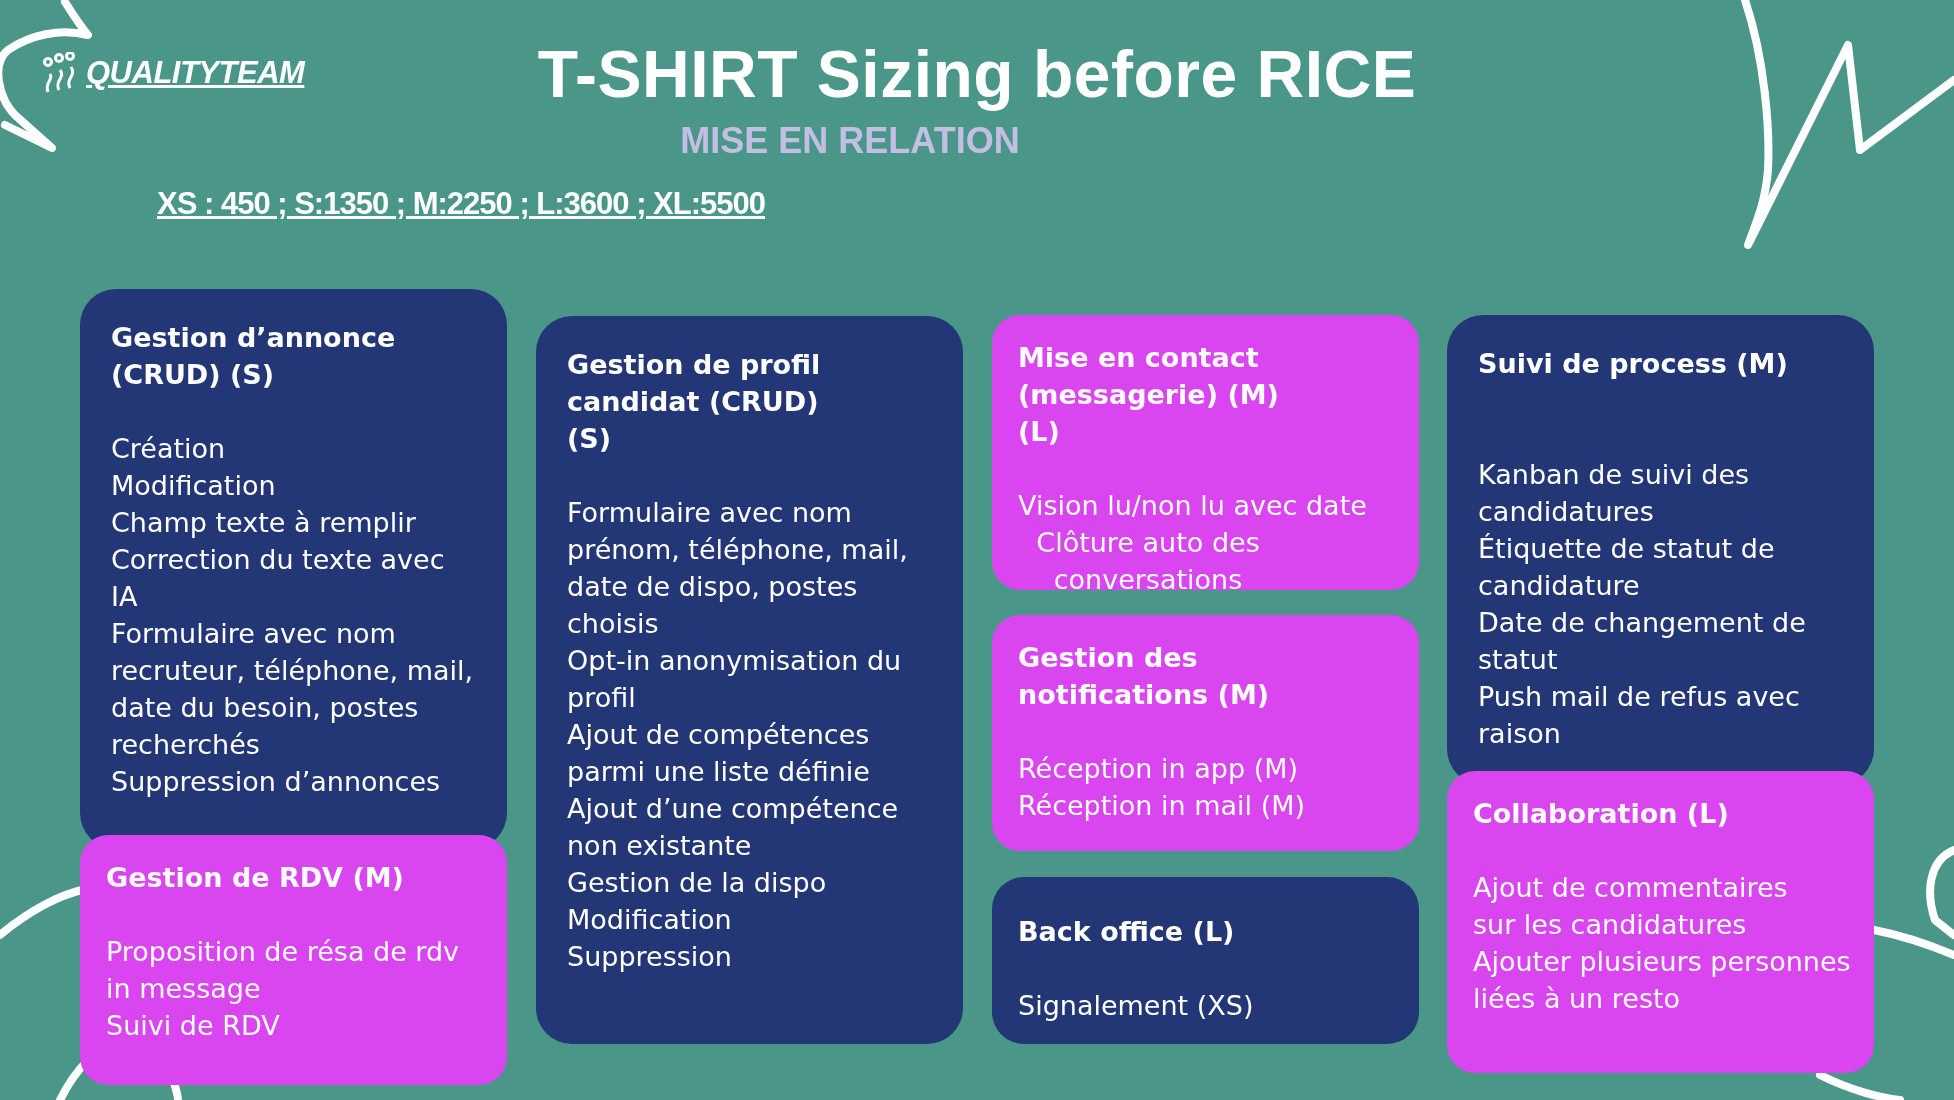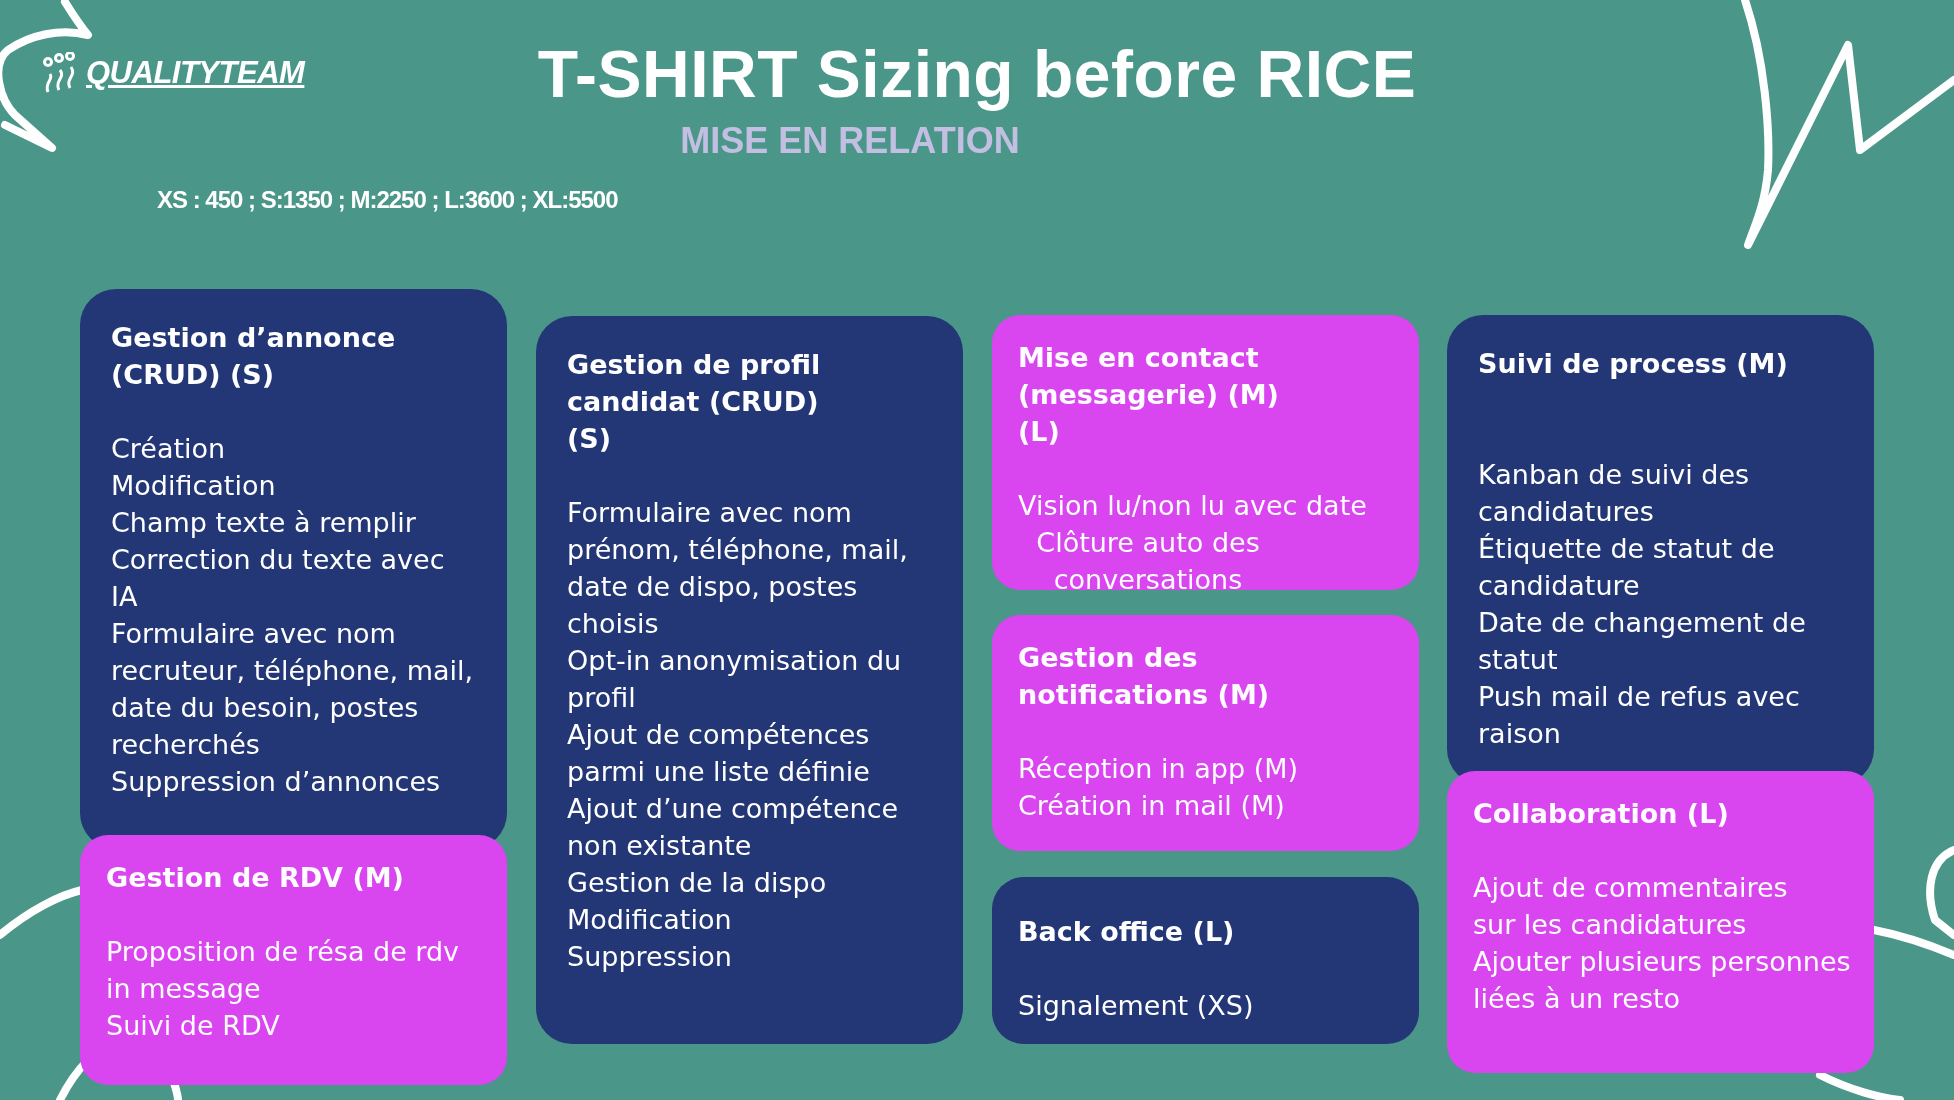--- a/index.html
+++ b/index.html
@@ -2,21 +2,21 @@
 <html><head>
 <meta charset="utf-8">
 <style>
   html, body { margin:0; padding:0; }
   body { width:1954px; height:1100px; overflow:hidden; background:#4a9688; position:relative; font-family:"DejaVu Sans", sans-serif; }
   .deco { position:absolute; left:0; top:0; width:1954px; height:1100px; pointer-events:none; }
   .logo { position:absolute; left:40px; top:52px; display:flex; align-items:center; gap:6px; color:#fff;text-decoration:underline; }
   .logo-text { font-family:"Liberation Sans", sans-serif; font-weight:bold; font-style:italic; font-size:31px; letter-spacing:-0.5px; }
   .title { position:absolute; left:0; width:1954px; top:36px; text-align:center; color:#fff; font-family:"Liberation Sans", sans-serif; font-weight:bold; font-size:66px; letter-spacing:0.5px; }
   .subtitle { position:absolute; left:0; width:1652px; top:120px; text-align:center; color:#c3bfe3; font-family:"Liberation Sans", sans-serif; font-weight:bold; font-size:36px;margin-left:24px; }
-  .sizes { position:absolute; left:157px; top:186px; color:#fff; font-family:"Liberation Sans", sans-serif; font-weight:bold; font-size:24px; letter-spacing:-1px; }
+  .sizes { position:absolute; left:157px; top:186px; color:#fff; font-family:"Liberation Sans", sans-serif; font-weight:bold; font-size:31px; letter-spacing:-1px;text-decoration:underline; }
   .card { position:absolute; box-sizing:border-box; border-radius:36px; padding:30px 26px; font-size:27px; line-height:37px; }
   .card.dark { background:#233676; color:#fff; }
   .card.light { background:#d946ef; color:#fdfcff; border-radius:28px; }
   .card h3 { margin:0; font-size:27px; font-weight:bold; line-height:37px; }
   .card ul { list-style:none; margin:0; padding:0; }
   .card li { margin:0; }
   .gap { height:37px; }
   .gap2 { height:74px; }
 </style>
 </head>
@@ -94,21 +94,21 @@
   <ul>
     <li>Vision lu/non lu avec date</li>
     <li style="width:260px;text-align:center;">Clôture auto des conversations</li>
   </ul>
 </div>
 <div class="card light" style="left:992px; top:615px; width:427px; height:236px; padding-top:24px;">
   <h3>Gestion des notifications (M)</h3>
   <div class="gap"></div>
   <ul>
     <li>Réception in app (M)</li>
-    <li>Création in mail (M)</li>
+    <li>Réception in mail (M)</li>
   </ul>
 </div>
 <div class="card dark" style="left:992px; top:877px; width:427px; height:167px; border-radius:32px; padding-top:36px;">
   <h3>Back office (L)</h3>
   <div class="gap"></div>
   <ul>
     <li>Signalement (XS)</li>
   </ul>
 </div>
 

